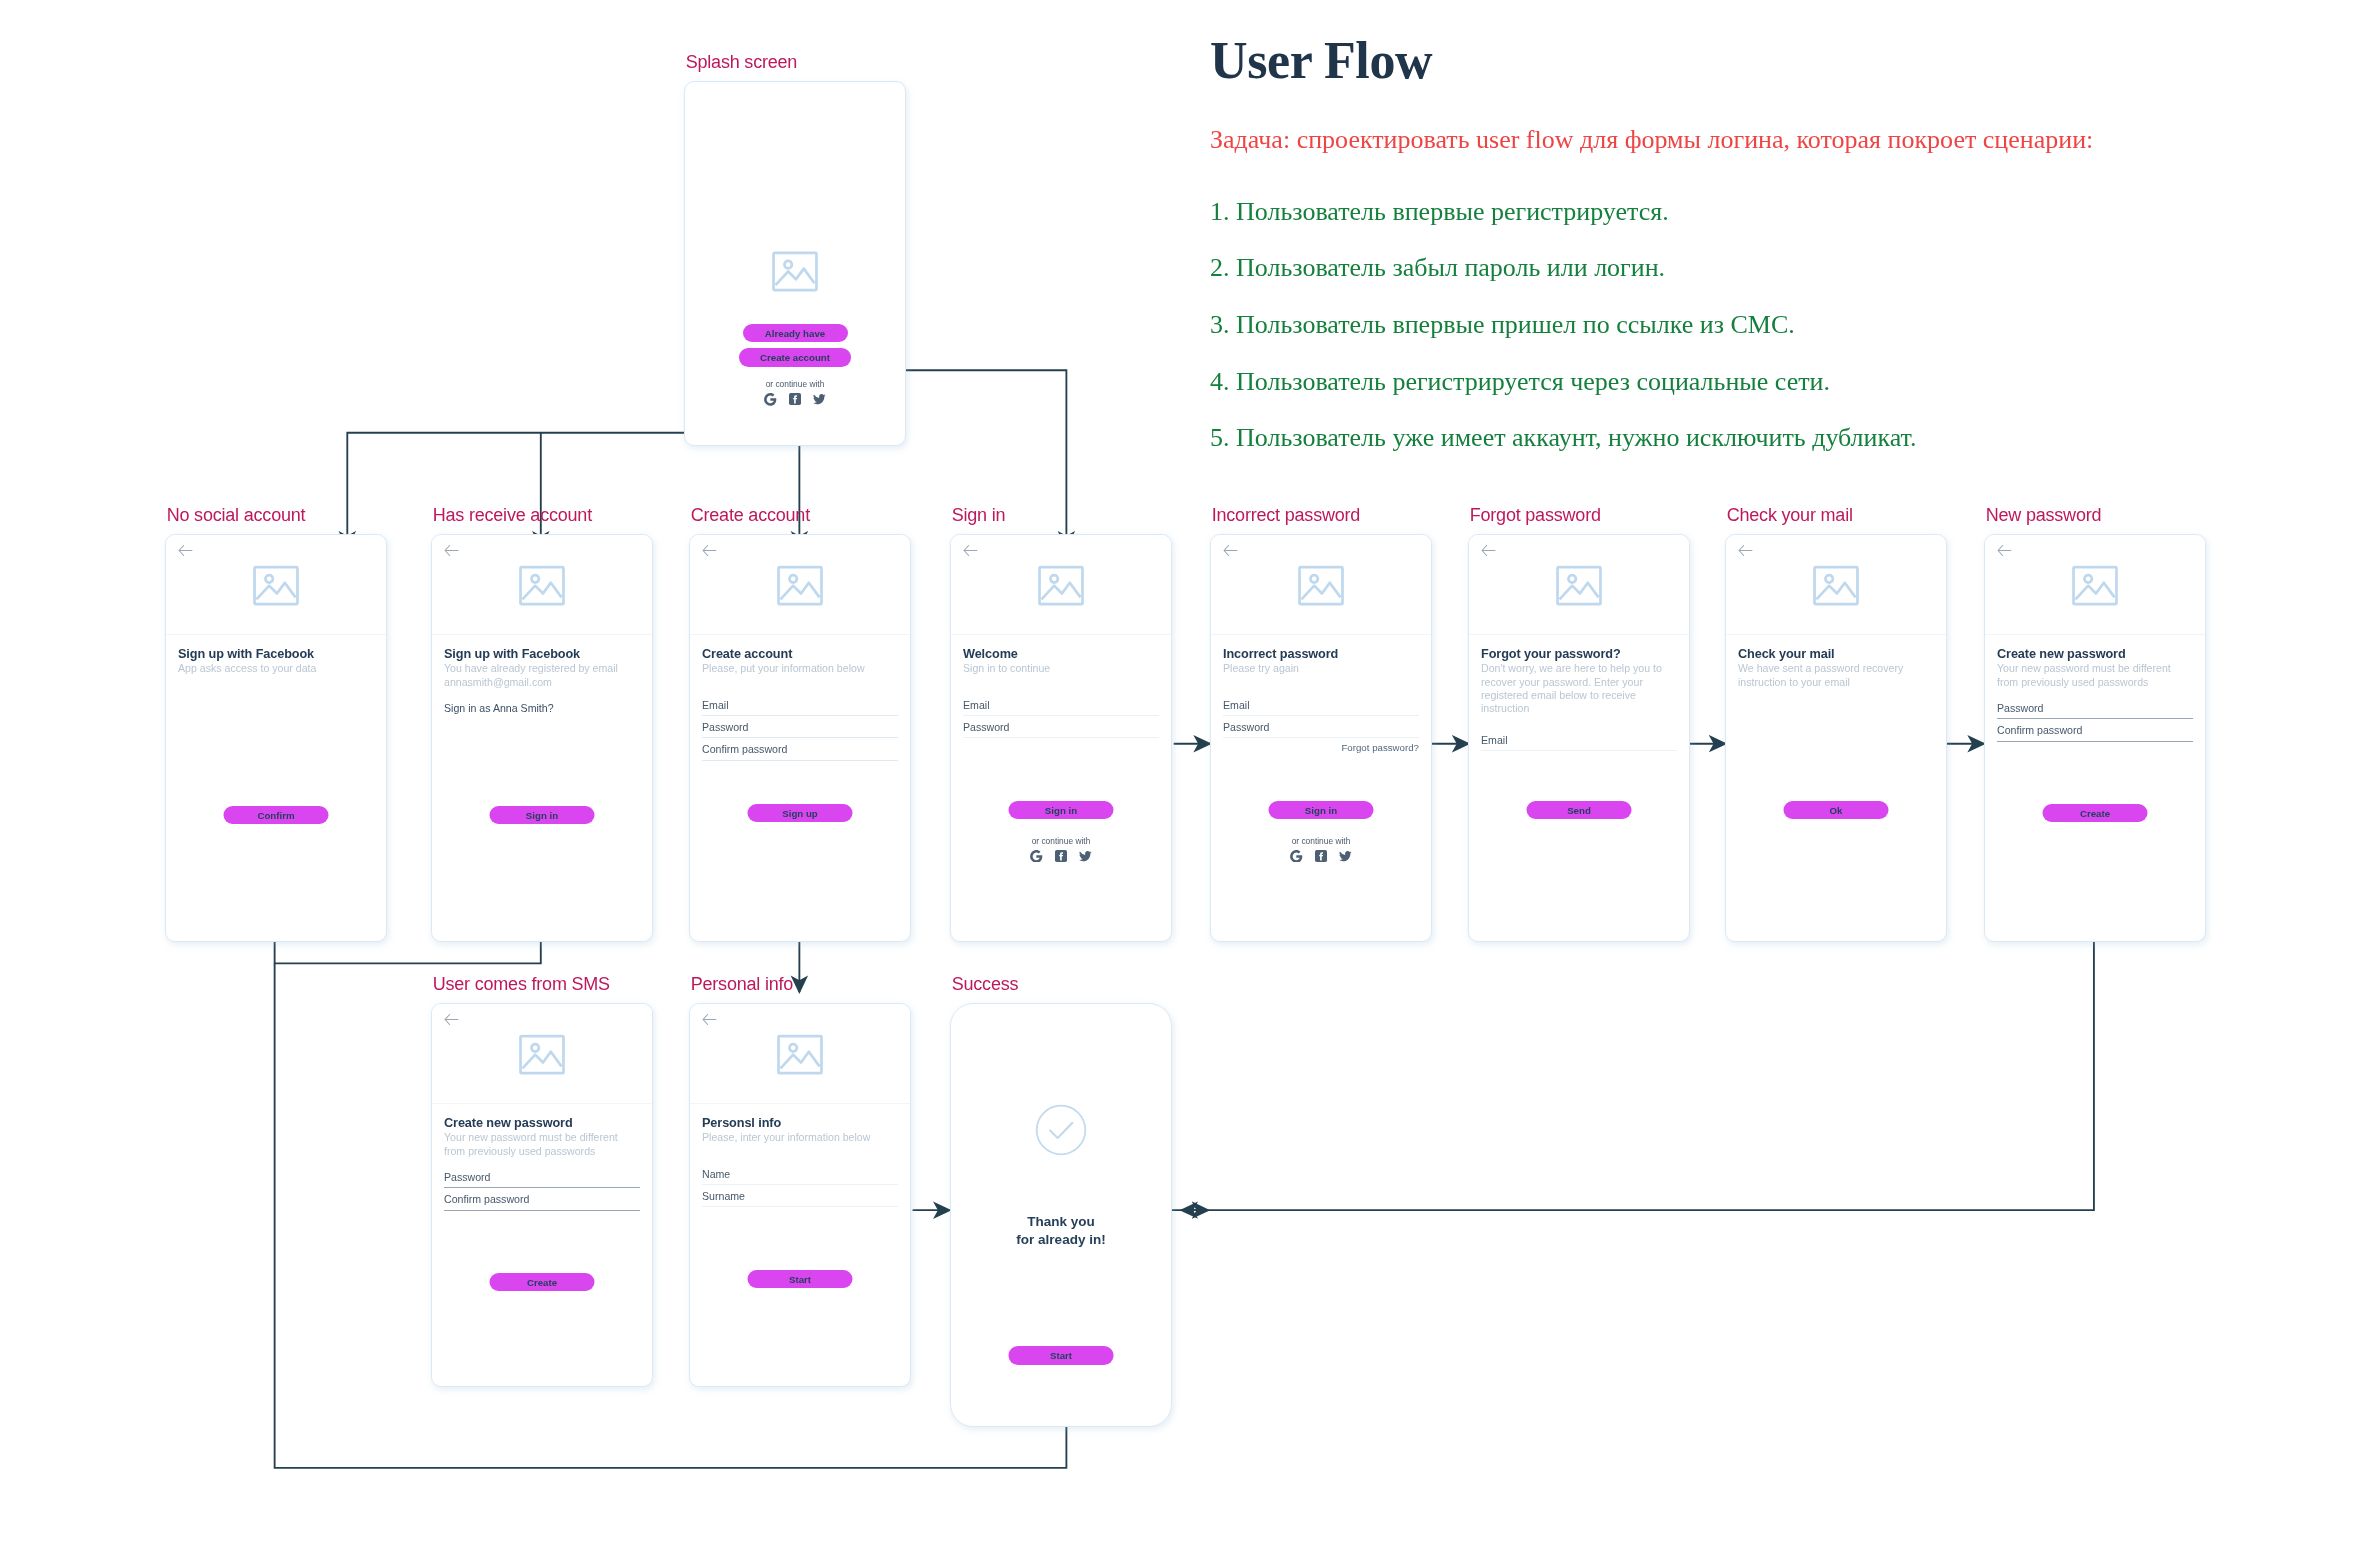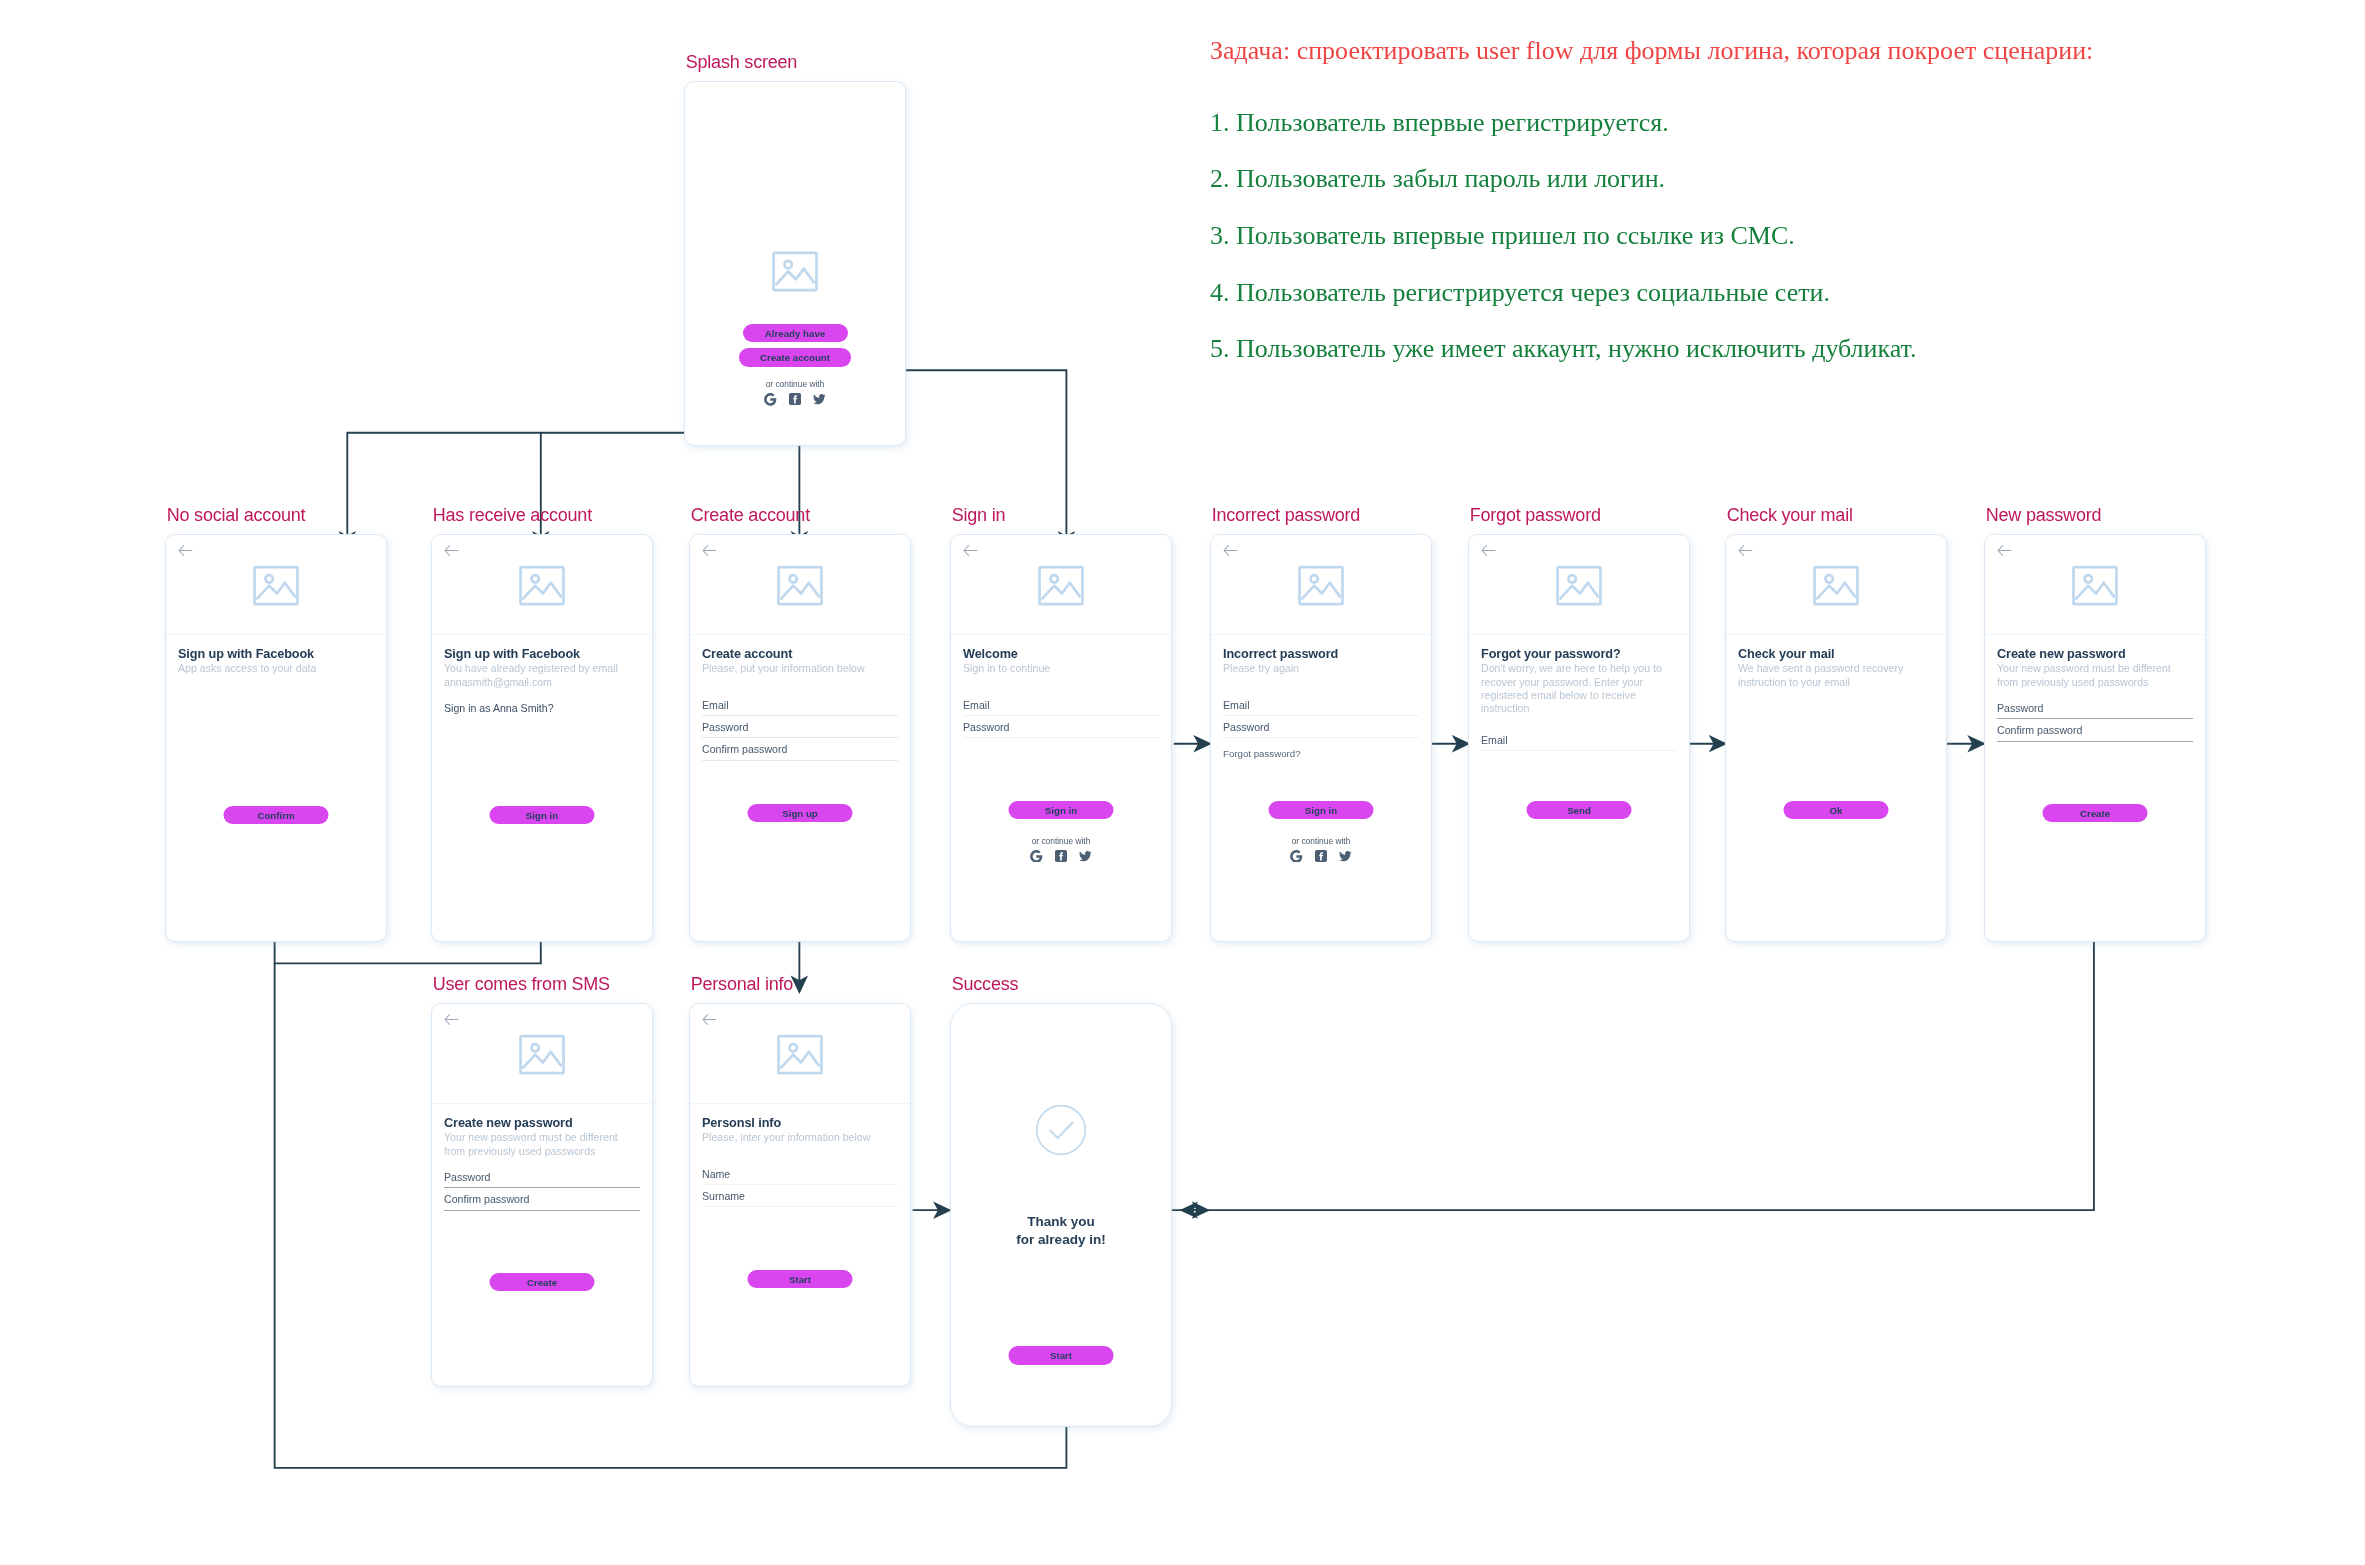--- a/index.html
+++ b/index.html
@@ -114,24 +114,24 @@
     margin-top:5px;
     font-size:10.6px;
     color:#46586b;
     padding-bottom:4.2px;
     border-bottom:0.8px solid #dfe9f2;
   }
   .field.dark{ border-bottom:0.8px solid #9aa7b3; }
   .field.faint{ border-bottom:0.8px solid #eaf1f7; }
   .field-spacer{ height:18.6px; }
   .forgot{
-    text-align:left;
+    text-align:right;
     font-size:9.7px;
     color:#53677c;
-    margin-top:10px;
+    margin-top:4px;
   }
   .btn{
     display:block;
     margin:0 auto;
     width:105px;
     height:18.6px;
     line-height:18.6px;
     border-radius:9.3px;
     background:#d946ef;
     color:#24405c;
@@ -234,20 +234,21 @@
 
     <path d="M 1386,1432 H 1430" marker-end="url(#ar)"></path>
 
     <path d="M 325,1095 V 1140 H 640 V 1095"></path>
     <path d="M 325,1140 V 1737 H 1262 V 1655" marker-end="url(#ar)"></path>
 
     <path d="M 2478,1095 V 1432 H 1398" marker-end="url(#ar)"></path>
   </svg>
 
   <div class="rightpanel">
+    <h1 class="uf-title">User Flow</h1>
     <p class="uf-task">Задача: спроектировать user flow для формы логина, которая покроет сценарии:</p>
     <ul class="uf-list">
       <li>1. Пользователь впервые регистрируется.</li>
       <li>2. Пользователь забыл пароль или логин.</li>
       <li>3. Пользователь впервые пришел по ссылке из СМС.</li>
       <li>4. Пользователь регистрируется через социальные сети.</li>
       <li>5. Пользователь уже имеет аккаунт, нужно исключить дубликат.</li>
     </ul>
   </div>
 

